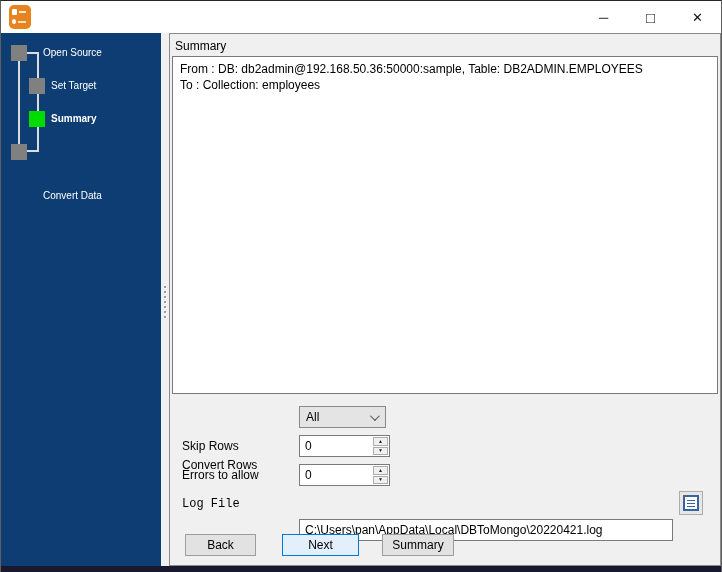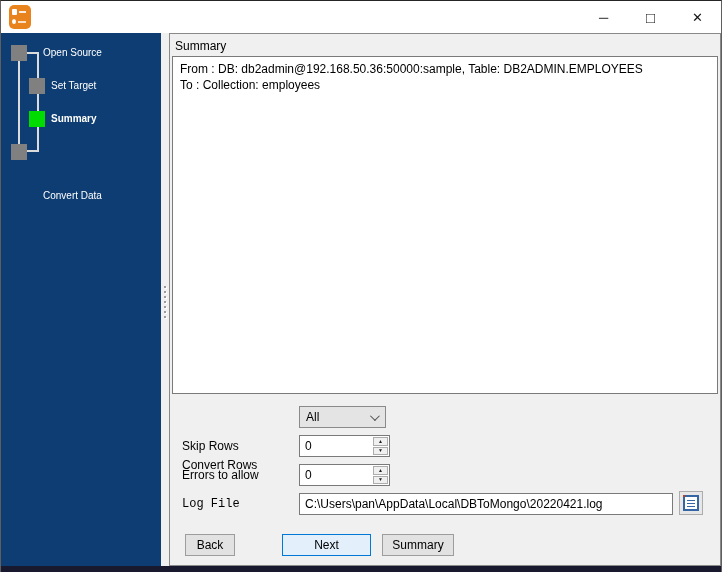--- a/index.html
+++ b/index.html
@@ -99,21 +99,21 @@
   .spin1 { top: 401px; }
   .spin2 { top: 430px; }
   .spin-value { flex: 1; align-self: center; padding-left: 5px; }
   .spin-btns { width: 17px; display: flex; flex-direction: column; padding: 1px; gap: 1px; }
   .spin-btn {
     flex: 1; border: 1px solid #ACACAC; background: #F0F0F0;
     display: flex; align-items: center; justify-content: center;
     font-size: 5px; color: #212121; line-height: 1;
   }
   .textinput {
-    position: absolute; left: 129px; top: 459px; width: 374px; height: 22px;
+    position: absolute; left: 129px; top: 485px; width: 374px; height: 22px;
     background: #FFFFFF; border: 1px solid #7A7A7A;
     display: flex; align-items: center; padding-left: 5px;
     white-space: nowrap; overflow: hidden;
   }
   .browse-btn {
     position: absolute; left: 509px; top: 457px; width: 24px; height: 24px;
     background: #E7E7E7; border: 1px solid #ACACAC;
     display: flex; align-items: center; justify-content: center;
   }
   .doc-icon { position: relative; width: 16px; height: 16px; border: 2px solid #3465A4; background: #fff; }
@@ -123,22 +123,22 @@
   }
   .doc-icon::after {
     content: ""; position: absolute; left: -2px; top: -2px; width: 2px; height: 2px; background: #C23B22;
   }
   .btn {
     position: absolute; top: 500px; height: 22px;
     background: #E2E2E2; border: 1px solid #9D9D9D;
     display: flex; align-items: center; justify-content: center;
     font-size: 12px;
   }
-  .btn-back { left: 15px; width: 50px; }
-  .btn-next { left: 112px; width: 89px; background: #E3F0FB; border: 1px solid #0078D7; }
+  .btn-back { left: 15px; width: 71px; }
+  .btn-next { left: 112px; width: 77px; background: #E3F0FB; border: 1px solid #0078D7; }
   .btn-cancel { left: 212px; width: 72px; }
   
   .bottom-strip { position: absolute; left: 0; top: 565px; width: 722px; height: 7px; background: #18182F; }
 </style>
 </head>
 <body>
 
 <div class="window">
 
   <div class="titlebar">

